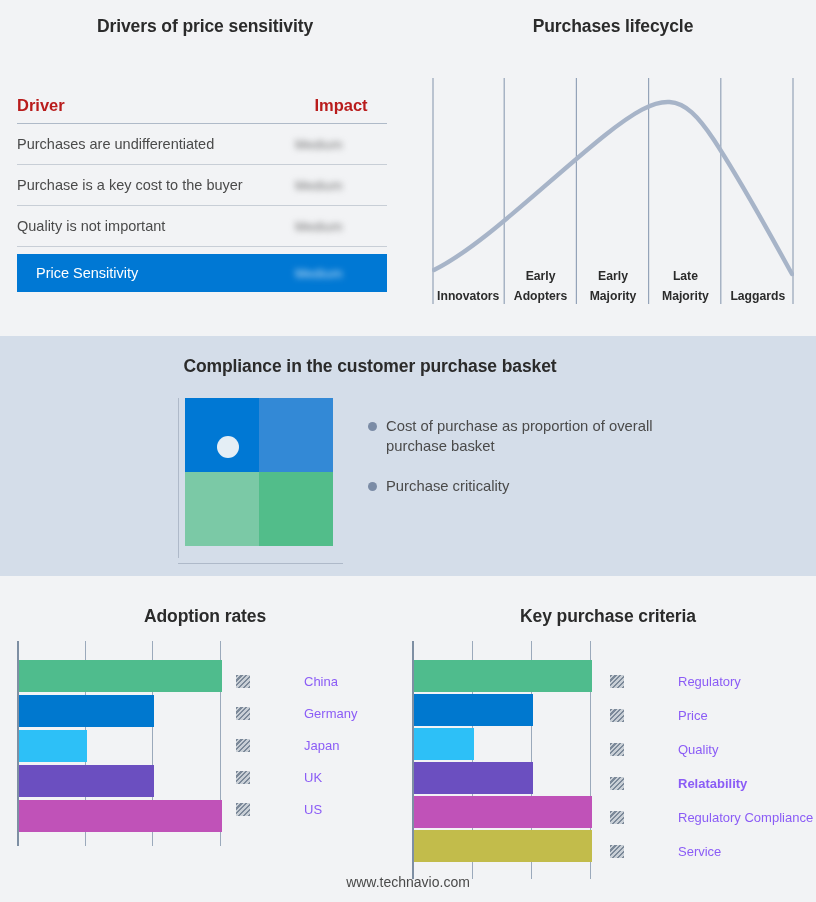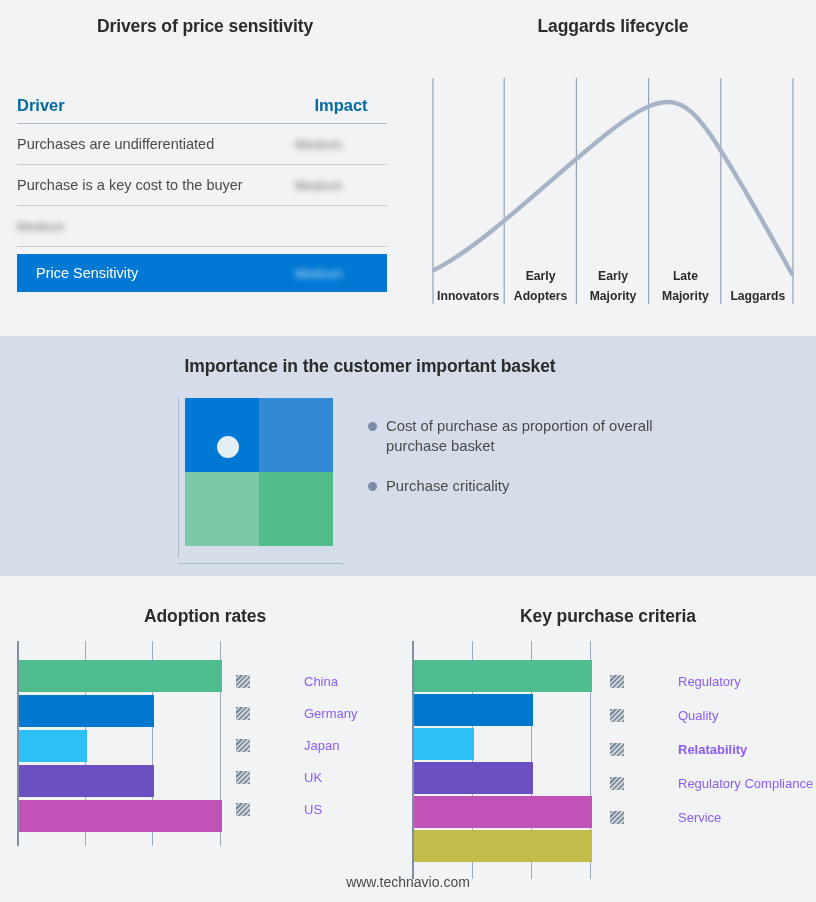--- a/index.html
+++ b/index.html
@@ -26,21 +26,21 @@
   
   #drivers{left:0;top:0;width:410px;height:336px;}
   #drivers .ttl{position:absolute;left:0;top:16px;width:410px;}
   .tbl{position:absolute;left:17px;top:88px;width:370px;}
   .trow{
     display:flex;align-items:center;
     height:41px;border-bottom:1px solid #C8CED6;
     box-sizing:border-box;
   }
   .trow.head{height:36px;border-bottom:1px solid #AFBAC8;}
-  .trow.head .c1,.trow.head .c2{font-weight:bold;font-size:16.5px;color:#0369a1;}
+  .trow.head .c1,.trow.head .c2{font-weight:bold;font-size:16.5px;color:#b91c1c;}
   .c1{flex:1;font-size:14.5px;color:#4A4A4A;}
   .c2{width:92px;text-align:left;font-size:14.5px;color:#4A4A4A;}
   .trow.head .c2{text-align:center;}
   .blur{
     color:#6E6E6E;
     filter:blur(3.2px);
     -webkit-filter:blur(3.2px);
     display:inline-block;
     font-size:13px;
     letter-spacing:0.2px;
@@ -140,32 +140,33 @@
       <div class="c1">Purchases are undifferentiated</div>
       <div class="c2"><span class="blur">Medium</span></div>
     </div>
 
     <div class="trow">
       <div class="c1">Purchase is a key cost to the buyer</div>
       <div class="c2"><span class="blur">Medium</span></div>
     </div>
 
     <div class="trow">
+      <div class="c1">Quality is not important</div>
       <div class="c2"><span class="blur">Medium</span></div>
     </div>
 
     <div class="trow hl">
       <div class="c1">Price Sensitivity</div>
       <div class="c2"><span class="blur">Medium</span></div>
     </div>
   </div>
 </div>
 
 <div class="panel" id="lifecycle">
-  <div class="ttl">Laggards lifecycle</div>
+  <div class="ttl">Purchases lifecycle</div>
   <div id="lc-plot">
     <svg width="362" height="226" viewBox="0 0 362 226">
       <g>
         <line x1="1" y1="0" x2="1" y2="226" stroke="#94A3B8" stroke-width="1.2"></line>
         <line x1="72.2" y1="0" x2="72.2" y2="226" stroke="#94A3B8" stroke-width="1.2"></line>
         <line x1="144.4" y1="0" x2="144.4" y2="226" stroke="#94A3B8" stroke-width="1.2"></line>
         <line x1="216.6" y1="0" x2="216.6" y2="226" stroke="#94A3B8" stroke-width="1.2"></line>
         <line x1="288.8" y1="0" x2="288.8" y2="226" stroke="#94A3B8" stroke-width="1.2"></line>
         <line x1="361" y1="0" x2="361" y2="226" stroke="#94A3B8" stroke-width="1.2"></line>
       </g>
@@ -175,21 +176,21 @@
   <div class="lc-labels">
     <div class="lc-lab">Innovators</div>
     <div class="lc-lab">Early Adopters</div>
     <div class="lc-lab">Early Majority</div>
     <div class="lc-lab">Late Majority</div>
     <div class="lc-lab">Laggards</div>
   </div>
 </div>
 
 <div class="panel" id="basket">
-  <div class="ttl">Importance in the customer important basket</div>
+  <div class="ttl">Compliance in the customer purchase basket</div>
 
   <div id="quad-wrap">
     <div id="quad-axis-y"></div>
     <div id="quad-axis-x"></div>
     <div id="quad">
       <div class="q" style="background:#0078D4">
         <div id="quad-dot"></div>
       </div>
       <div class="q" style="background:#3389D6"></div>
       <div class="q" style="background:#7BC9A6"></div>
@@ -291,20 +292,24 @@
       </div>
     </div>
 
     <div class="bc-legend" style="left:198px;top:23px;">
       <div class="lgitem" style="height:34px;">
         <div class="lgsw"></div>
         <div class="lgtxt">Regulatory</div>
       </div>
       <div class="lgitem" style="height:34px;">
         <div class="lgsw"></div>
+        <div class="lgtxt">Price</div>
+      </div>
+      <div class="lgitem" style="height:34px;">
+        <div class="lgsw"></div>
         <div class="lgtxt">Quality</div>
       </div>
       <div class="lgitem" style="height:34px;font-weight:bold;">
         <div class="lgsw"></div>
         <div class="lgtxt">Relatability</div>
       </div>
       <div class="lgitem" style="height:34px;">
         <div class="lgsw"></div>
         <div class="lgtxt">Regulatory Compliance</div>
       </div>

